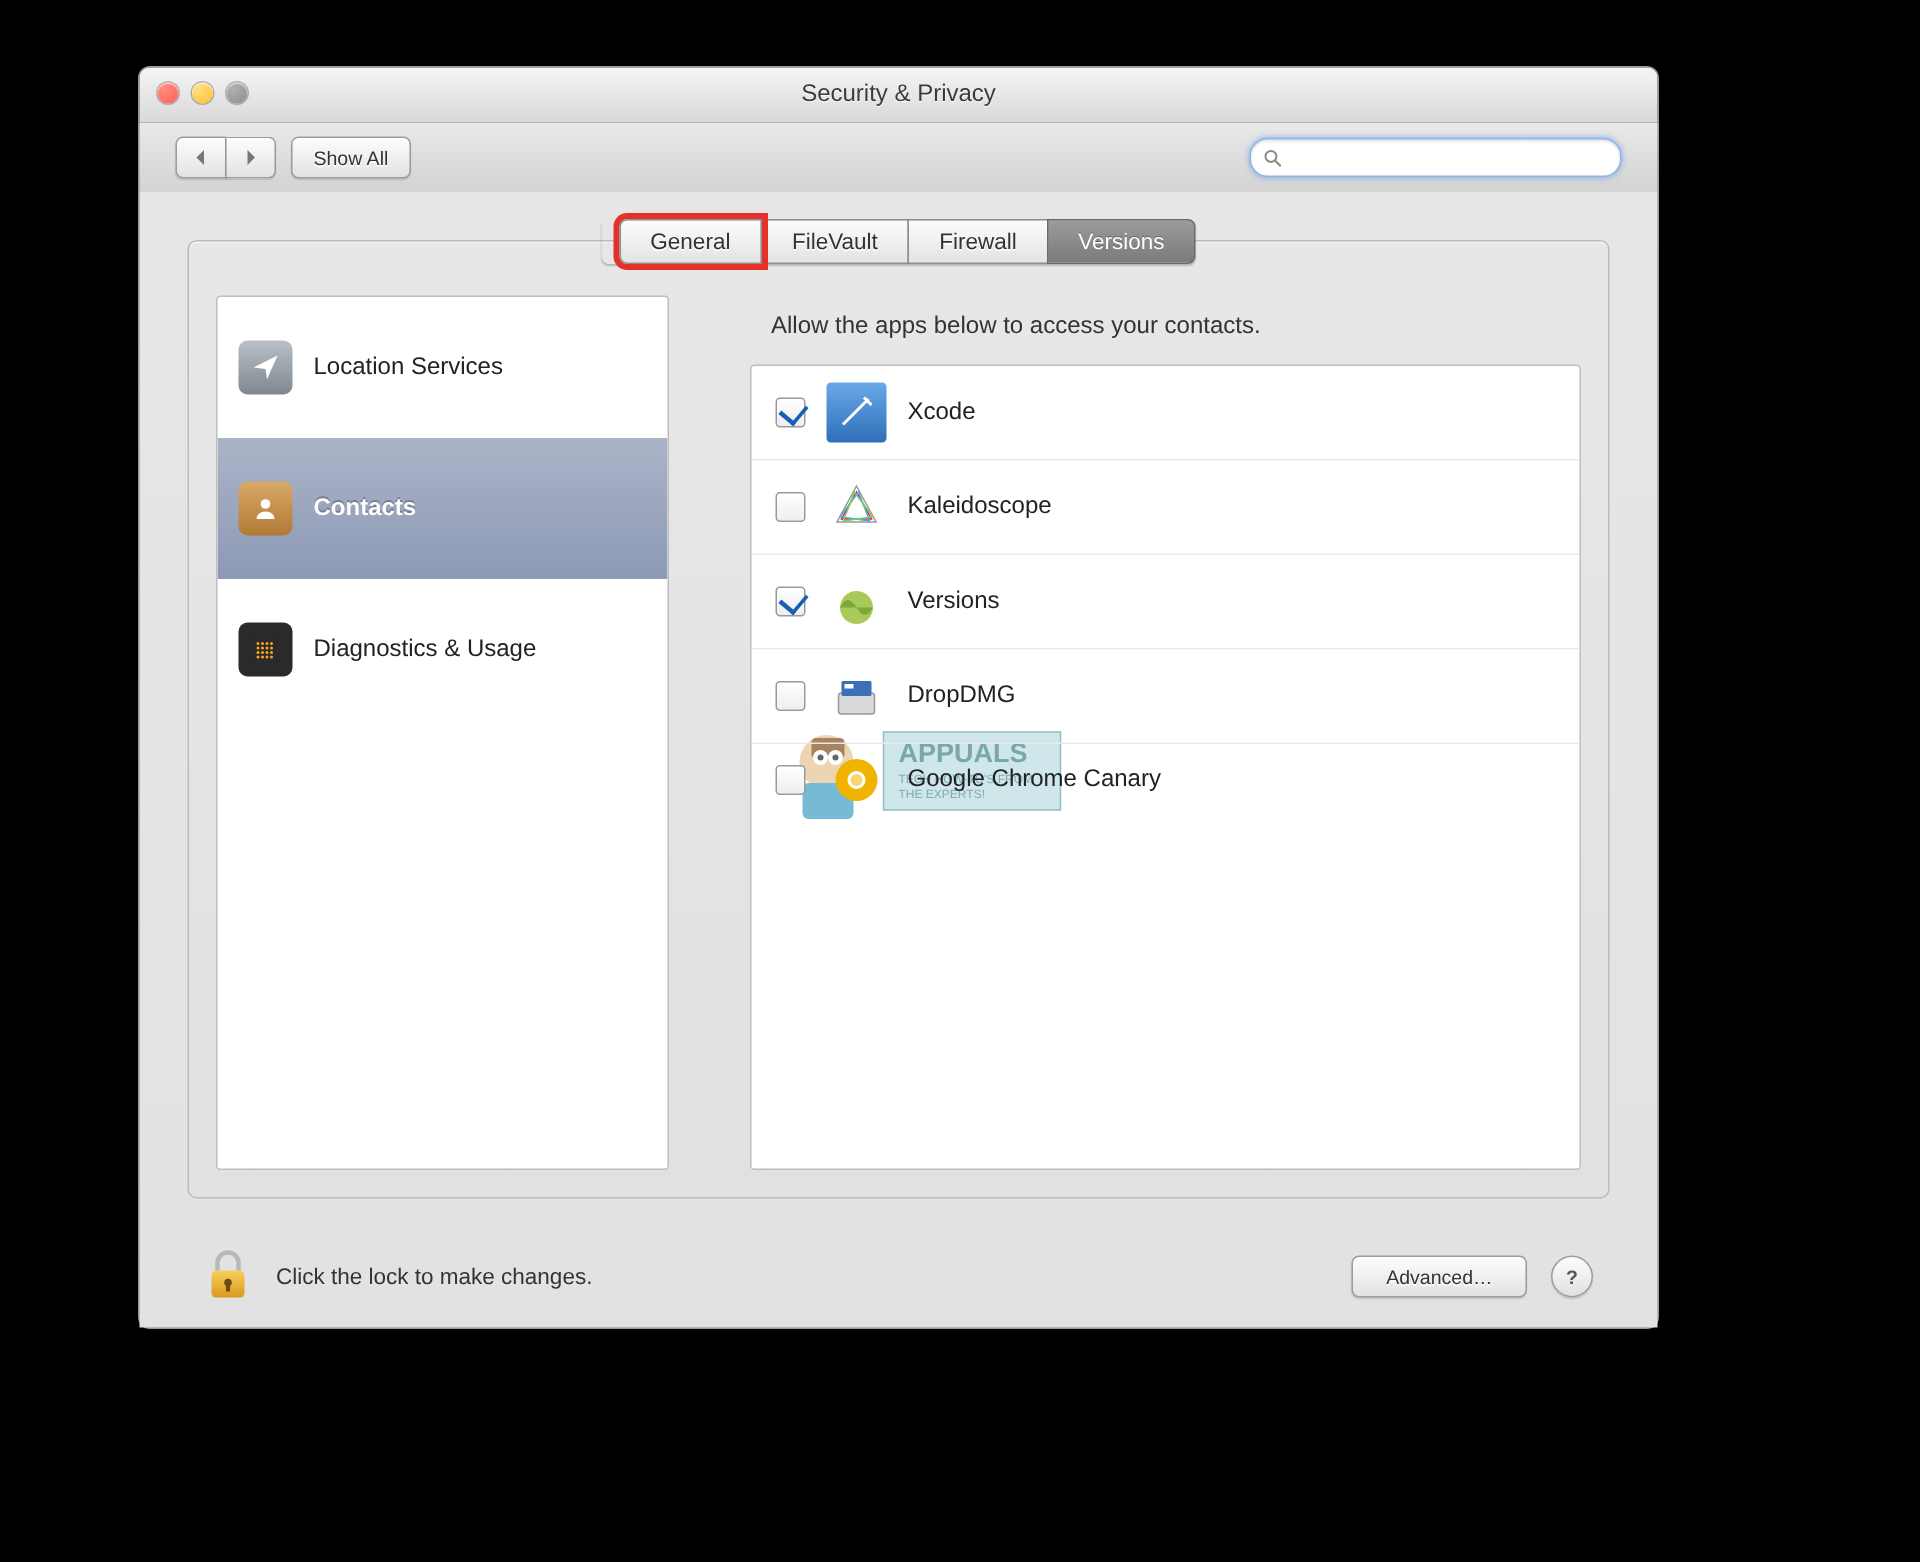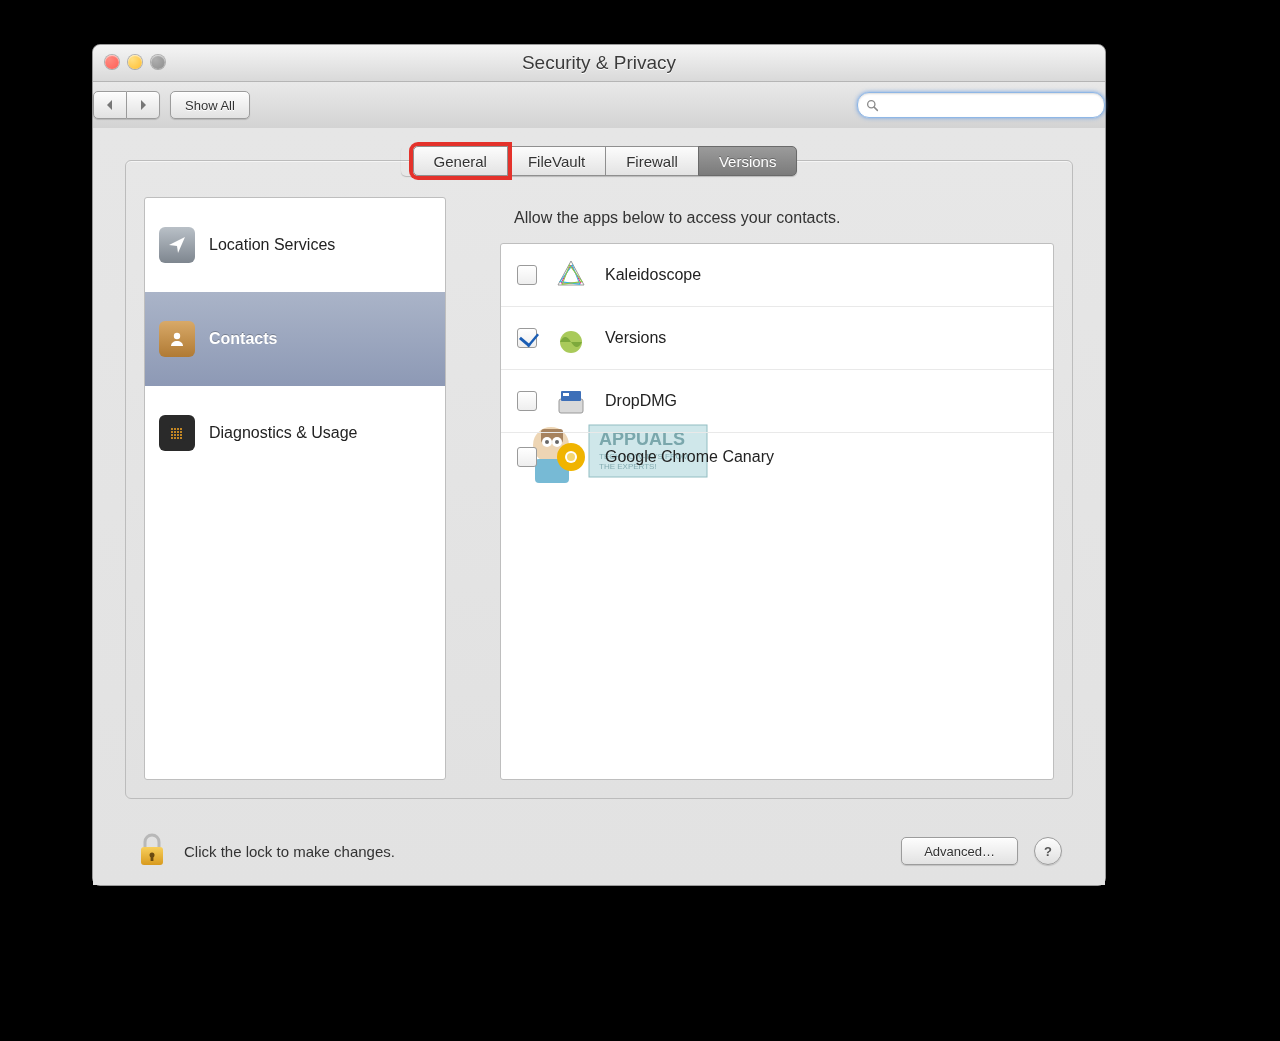--- a/index.html
+++ b/index.html
@@ -5,29 +5,29 @@
   html,body{margin:0;padding:0;height:100%;background:#000;font-family:"Lucida Grande","Helvetica Neue",Arial,sans-serif;font-size:13px;color:#222;}
   .stage{width:1280px;height:1041px;position:relative;}
   .window{position:absolute;left:92px;top:44px;width:1012px;height:840px;
     background:linear-gradient(#ececec,#e8e8e8);
     border:1px solid #9a9a9a;border-radius:8px;
     box-shadow:0 25px 60px rgba(0,0,0,0.6);}
   
   .titlebar{height:36px;border-bottom:1px solid #b5b5b5;
     background:linear-gradient(#f5f5f5,#d9d9d9);
     border-top-left-radius:8px;border-top-right-radius:8px;
-    position:relative;text-align:center;line-height:36px;font-size:19px;color:#3b3b3b;text-shadow:0 1px 0 #fff;}
+    position:relative;text-align:center;line-height:36px;font-size:16px;color:#3b3b3b;text-shadow:0 1px 0 #fff;}
   .traffic{position:absolute;left:12px;top:10px;display:flex;gap:9px;}
   .tl{width:14px;height:14px;border-radius:50%;box-shadow:inset 0 1px 1px rgba(255,255,255,.6),0 0 0 1px rgba(0,0,0,.25);}
   .tl.red{background:radial-gradient(circle at 30% 30%,#ff8a80,#ff5f56);}
   .tl.yel{background:radial-gradient(circle at 30% 30%,#ffe082,#ffbd2e);}
   .tl.grn{background:radial-gradient(circle at 30% 30%,#b0b0b0,#8d8d8d);}
   
   .toolbar{height:46px;background:linear-gradient(#e9e9e9,#d3d3d3);border-bottom:1px solid #a6a6a6;
-    display:flex;align-items:center;padding:0 0;gap:10px;}
+    display:flex;align-items:center;padding:0 24px;gap:10px;}
   .btn{height:26px;border:1px solid #9c9c9c;border-radius:5px;
     background:linear-gradient(#fdfdfd,#e2e2e2);
     box-shadow:0 1px 0 rgba(255,255,255,.8) inset,0 1px 1px rgba(0,0,0,.15);
     display:inline-flex;align-items:center;justify-content:center;
     font-size:13px;color:#333;text-shadow:0 1px 0 #fff;cursor:default;}
   .navseg{display:flex;}
   .navseg .btn{width:32px;border-radius:0;}
   .navseg .btn:first-child{border-top-left-radius:5px;border-bottom-left-radius:5px;}
   .navseg .btn:last-child{border-top-right-radius:5px;border-bottom-right-radius:5px;border-left:none;}
   .navseg svg{width:10px;height:12px;fill:#777;}
@@ -185,20 +185,29 @@
                 </svg>
               </div>
               <span>Diagnostics &amp; Usage</span>
             </div>
           </div>
 
           <div class="detail">
             <div class="detail-title">Allow the apps below to access your contacts.</div>
             <div class="app-list">
 
+              <div class="app-row">
+                <div class="cb checked"></div>
+                <div class="app-icon" style="background:linear-gradient(#6aa8e8,#2e6fb8);">
+                  <svg width="24" height="24" viewBox="0 0 24 24">
+                      <path d="M3 20 L20 3 M17 2 L22 7" stroke="#fff" stroke-width="2" fill="none"></path>
+                    </svg>
+                </div>
+                <span>Xcode</span>
+              </div>
 
               <div class="app-row">
                 <div class="cb"></div>
                 <div class="app-icon">
                   <svg width="36" height="36" viewBox="0 0 36 36">
                       <polygon points="18,4 31,28 5,28" fill="#fff" stroke="#999"></polygon>
                       <polygon points="18,8 28,26 8,26" fill="none" stroke="#f08" stroke-width="1"></polygon>
                       <polygon points="18,8 28,26 8,26" fill="none" stroke="#3bd" stroke-width="1" transform="rotate(8 18 18)"></polygon>
                       <polygon points="18,8 28,26 8,26" fill="none" stroke="#8c4" stroke-width="1" transform="rotate(-8 18 18)"></polygon>
                     </svg>

